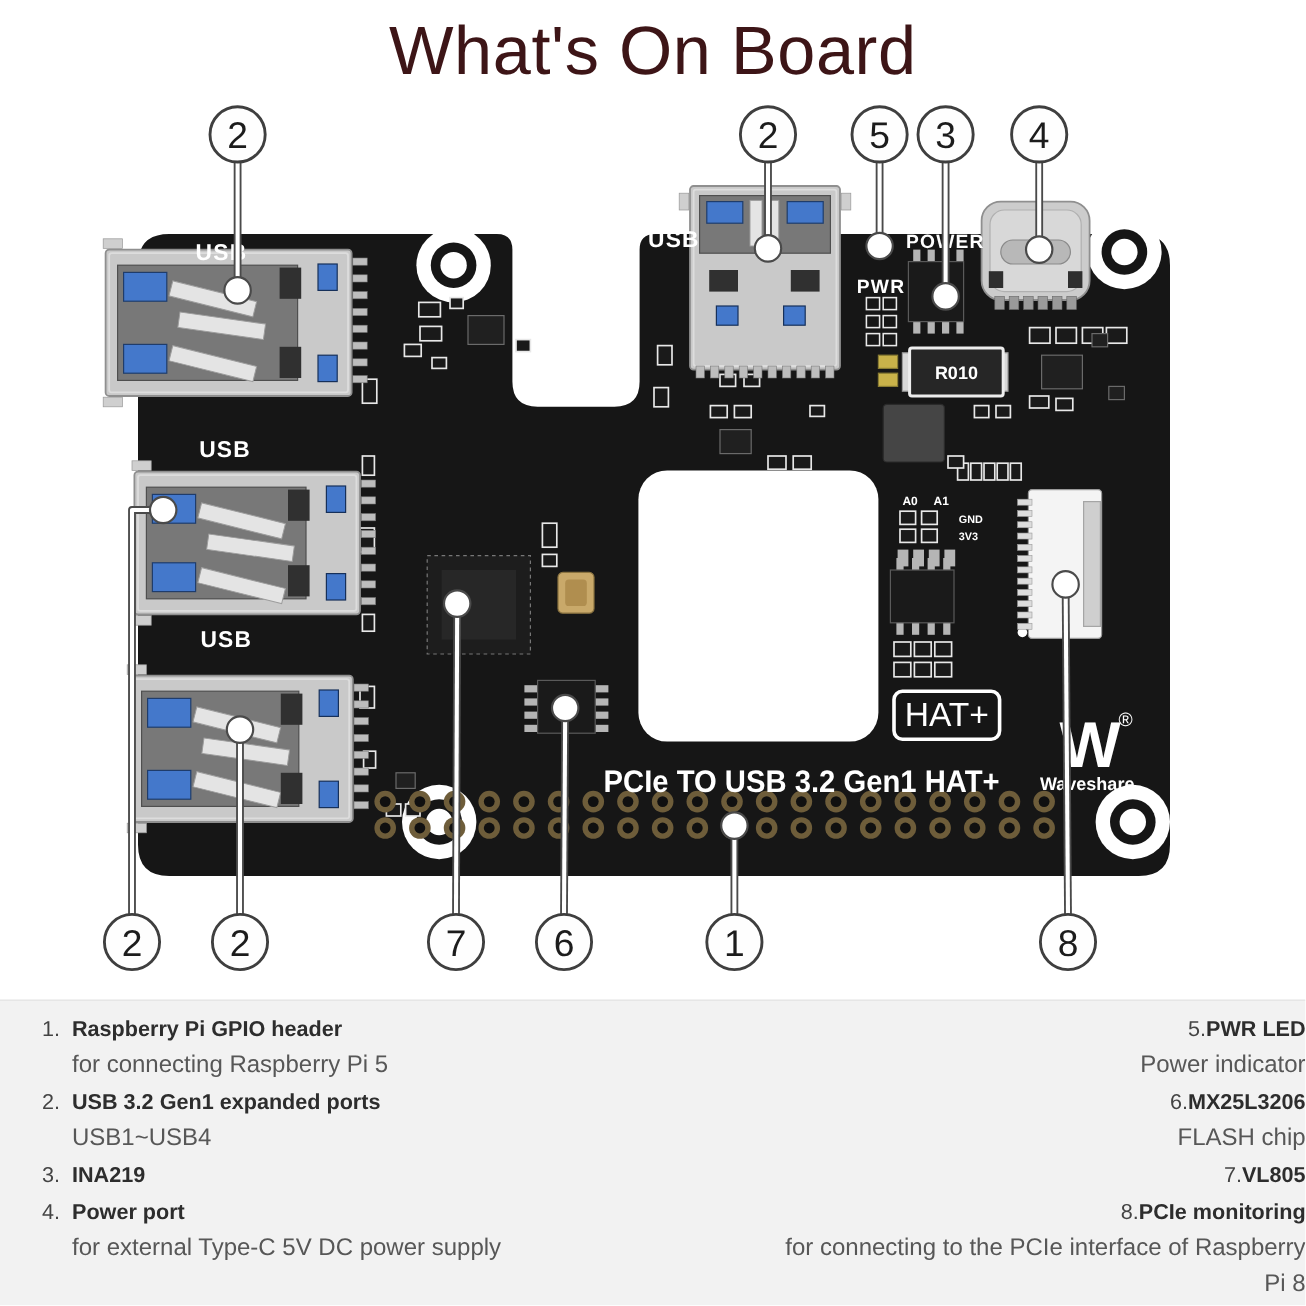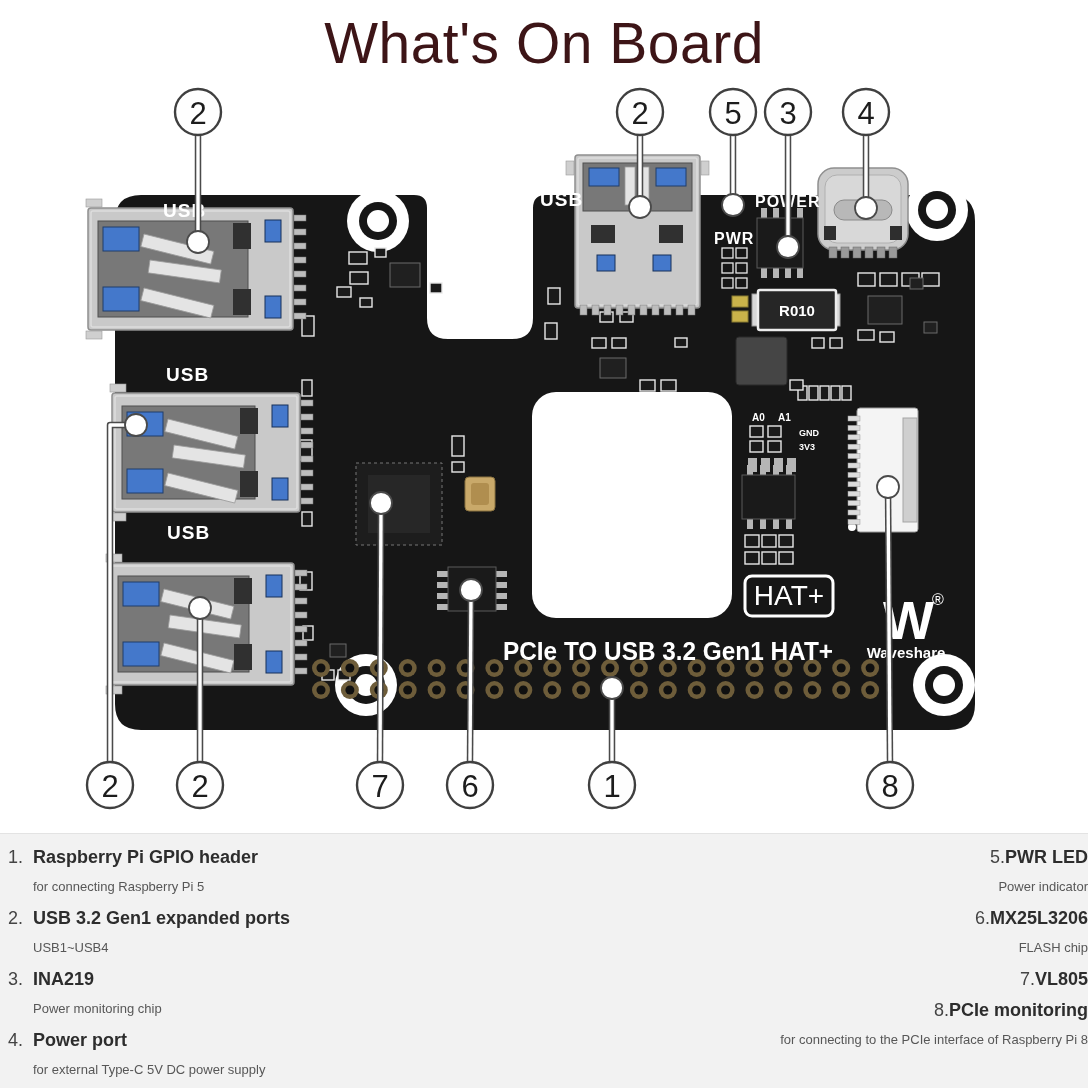--- a/index.html
+++ b/index.html
@@ -4,27 +4,27 @@
 <style>
   html,body{margin:0;padding:0;background:#fff;}
   .page{position:relative;width:1088px;height:1088px;background:#fff;overflow:hidden;
         font-family:"Liberation Sans",sans-serif;}
   .title{position:absolute;top:0;left:0;width:1088px;height:80px;line-height:86px;
          text-align:center;font-size:57px;color:#3d1517;letter-spacing:.5px;}
   .board-svg{position:absolute;left:0;top:80px;}
   .silk{fill:#ffffff;font-family:"Liberation Sans",sans-serif;font-weight:bold;}
   .num{fill:#1c1c1c;font-family:"Liberation Sans",sans-serif;font-size:31px;}
   .legend{position:absolute;left:0;top:833px;width:1088px;height:255px;background:#f2f2f2;
-          border-top:1px solid #e3e3e3;display:flex;padding-top:8px;box-sizing:border-box;}
+          border-top:1px solid #e3e3e3;display:flex;padding-top:8px;box-sizing:border-box;padding-left:27px;}
   .leg-col{width:544px;padding-left:8px;box-sizing:border-box;}
   .leg-col.right{padding-left:66px;text-align:right;}
   .leg-item{margin-bottom:1px;}
   .leg-head{font-size:18px;line-height:30px;color:#2d2d2d;font-weight:bold;}
   .leg-num{display:inline-block;width:25px;font-weight:normal;color:#444;}
-  .leg-desc{font-size:13px;line-height:30px;color:#575757;padding-left:25px;}
+  .leg-desc{font-size:20px;line-height:30px;color:#575757;padding-left:25px;}
 </style>
 </head>
 <body>
 
 <div class="page">
 
   <div class="title">What's On Board</div>
 
   <svg class="board-svg" width="1088" height="753" viewBox="0 0 1088 753">
 
@@ -511,21 +511,20 @@
       <div class="leg-item">
         <div class="leg-head"><span class="leg-num">1.</span><span>Raspberry Pi GPIO header</span></div>
         <div class="leg-desc">for connecting Raspberry Pi 5</div>
       </div>
       <div class="leg-item">
         <div class="leg-head"><span class="leg-num">2.</span><span>USB 3.2 Gen1 expanded ports</span></div>
         <div class="leg-desc">USB1~USB4</div>
       </div>
       <div class="leg-item">
         <div class="leg-head"><span class="leg-num">3.</span><span>INA219</span></div>
-        <div class="leg-desc">Power monitoring chip</div>
       </div>
       <div class="leg-item">
         <div class="leg-head"><span class="leg-num">4.</span><span>Power port</span></div>
         <div class="leg-desc">for external Type-C 5V DC power supply</div>
       </div>
     </div>
     <div class="leg-col right">
       <div class="leg-item">
         <div class="leg-head"><span class="leg-num">5.</span><span>PWR LED</span></div>
         <div class="leg-desc">Power indicator</div>

